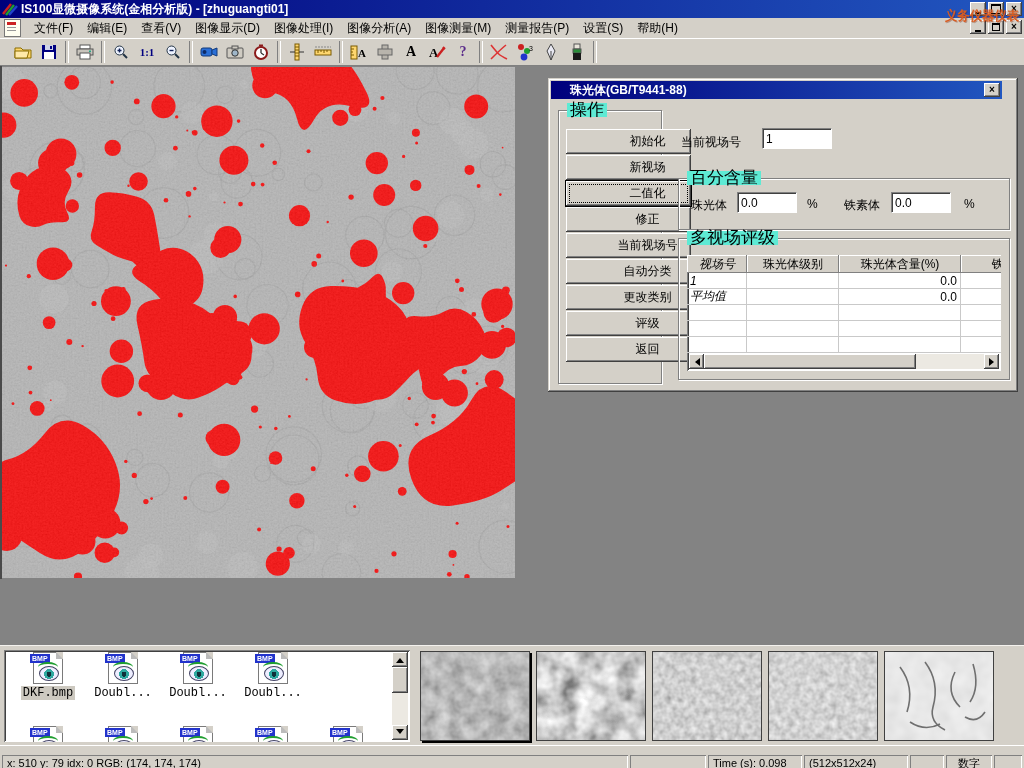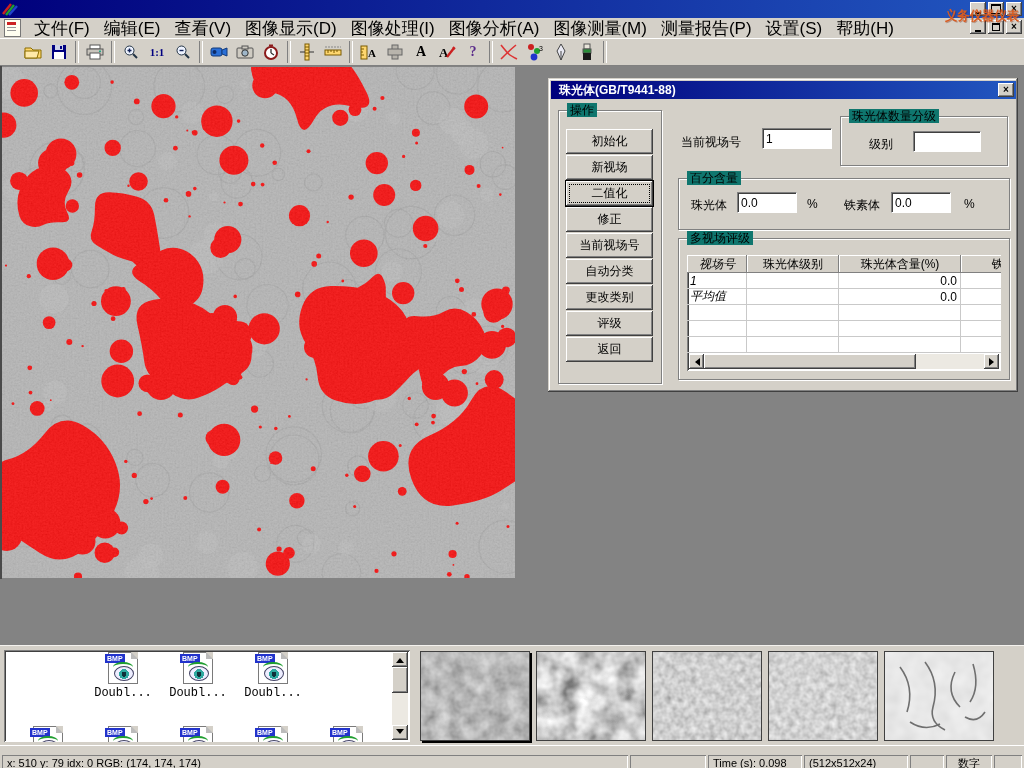--- a/index.html
+++ b/index.html
@@ -8,64 +8,64 @@
        -webkit-font-smoothing:none;}
   .abs{position:absolute;}
   #app{position:relative;width:1024px;height:768px;background:#d4d0c8;}
   .btn{background:#d4d0c8;box-shadow:inset -1px -1px 0 #404040,inset 1px 1px 0 #ffffff,inset -2px -2px 0 #808080,inset 2px 2px 0 #d4d0c8;
        display:flex;align-items:center;justify-content:center;cursor:default;user-select:none;}
   .btn-focus{box-shadow:0 0 0 1px #000, inset -1px -1px 0 #404040,inset 1px 1px 0 #ffffff,inset -2px -2px 0 #808080;outline:1px dotted #000;outline-offset:-4px;}
   .field{background:#fff;border-top:1px solid #808080;border-left:1px solid #808080;border-bottom:1px solid #fff;border-right:1px solid #fff;
          box-shadow:inset 1px 1px 0 #404040;font-family:"Liberation Sans","DejaVu Sans",sans-serif;font-size:12px;padding:2px 3px;}
   input.field{outline:none;}
   .groupbox{position:absolute;border:1px solid #808080;box-shadow:inset 1px 1px 0 #fff,1px 1px 0 #fff;}
-  .gb-label{position:absolute;top:-8px;left:8px;background:#0f766e;padding:0 3px;font-size:12px;line-height:14px;}
+  .gb-label{position:absolute;top:-8px;left:8px;background:#5eead4;padding:0 3px;font-size:17px;line-height:14px;}
 
   
   .titlebar{position:absolute;left:0;top:0;width:1024px;height:18px;
             background:linear-gradient(to right,#00007c,#2257c0);display:flex;align-items:center;color:#fff;}
   .titlebar .ttext{font-weight:bold;font-size:12px;margin-left:3px;white-space:nowrap;}
   .appicon{width:16px;height:14px;margin-left:2px;flex:0 0 auto;}
   .wbtns{position:absolute;right:2px;top:2px;display:flex;gap:2px;}
   .wbtn{width:16px;height:14px;background:#d4d0c8;box-shadow:inset -1px -1px 0 #404040,inset 1px 1px 0 #fff,inset -2px -2px 0 #808080;
         display:flex;align-items:center;justify-content:center;font-size:10px;font-weight:bold;color:#000;line-height:1;}
   .g-min{width:6px;height:2px;background:#000;margin-top:7px;}
   .g-max{width:8px;height:7px;border:1px solid #000;border-top:2px solid #000;}
   .watermark{position:absolute;right:3px;top:7px;color:#d95c20;font-weight:bold;font-size:13px;letter-spacing:0px;z-index:60;
              text-shadow:1px 1px 0 rgba(120,30,0,.35);transform:scaleX(.95);white-space:nowrap;}
 
   
   .menubar{position:absolute;left:0;top:18px;width:1024px;height:20px;background:#d4d0c8;display:flex;align-items:center;
            border-bottom:1px solid #808080;box-shadow:0 1px 0 #fff;}
   .docicon{width:15px;height:16px;margin:0 6px 0 4px;position:relative;background:#fffef0;border:1px solid #777;}
   .docicon::before{content:"";position:absolute;left:2px;top:2px;width:9px;height:3px;background:#cc2222;}
   .docicon::after{content:"";position:absolute;left:2px;top:7px;width:9px;height:1px;background:#999;box-shadow:0 3px 0 #999;}
-  .menu-item{padding:2px 7px;font-size:17px;white-space:nowrap;}
+  .menu-item{padding:2px 7px;font-size:12px;white-space:nowrap;}
   .mdibtns{position:absolute;right:2px;top:2px;display:flex;gap:2px;}
 
   
   .toolbar{position:absolute;left:0;top:38px;width:1024px;height:28px;background:#d4d0c8;display:flex;align-items:center;
-           border-bottom:1px solid #808080;box-shadow:inset 0 1px 0 #fff;padding-left:20px;box-sizing:border-box;}
+           border-bottom:1px solid #808080;box-shadow:inset 0 1px 0 #fff;padding-left:10px;box-sizing:border-box;}
   .tb{width:26px;height:24px;display:flex;align-items:center;justify-content:center;flex:0 0 auto;}
   .sep{width:2px;height:22px;margin:0 3px;border-left:1px solid #808080;border-right:1px solid #fff;flex:0 0 auto;}
   .tb svg{display:block;}
   .tbtext{font-weight:bold;font-family:"Liberation Serif","DejaVu Serif",serif;}
 
   
   .workspace{position:absolute;left:0;top:66px;width:1024px;height:579px;background:#838383;overflow:hidden;}
   #micro{position:absolute;left:2px;top:1px;}
   .img-edge{position:absolute;left:0;top:0;width:2px;height:513px;background:#4a4a4a;}
 
   
   .dialog{position:absolute;left:548px;top:12px;width:470px;height:314px;background:#d4d0c8;
           box-shadow:inset -1px -1px 0 #404040,inset 1px 1px 0 #d4d0c8,inset -2px -2px 0 #808080,inset 2px 2px 0 #fff;}
-  .dlg-title{position:absolute;left:3px;top:3px;right:2px;height:18px;background:linear-gradient(to right,#00007c,#2257c0);
-             display:flex;align-items:center;color:#fff;font-weight:bold;font-size:12px;padding-left:8px;box-sizing:border-box;text-align:right;}
+  .dlg-title{position:absolute;left:3px;top:3px;right:16px;height:18px;background:linear-gradient(to right,#00007c,#2257c0);
+             display:flex;align-items:center;color:#fff;font-weight:bold;font-size:12px;padding-left:19px;box-sizing:border-box;text-align:right;}
   .dlg-close{position:absolute;right:2px;top:2px;}
-  .opbtn{position:absolute;left:7px;width:87px;height:25px;font-size:12px;}
+  .opbtn{position:absolute;left:7px;width:87px;height:25px;font-size:12px;padding-left:38px;}
   .dlbl{position:absolute;font-size:12px;white-space:nowrap;}
 
   
   .tablebox{position:absolute;left:8px;top:16px;width:314px;height:116px;background:#fff;
             box-shadow:inset 1px 1px 0 #808080,inset -1px -1px 0 #fff,inset 2px 2px 0 #404040;overflow:hidden;}
   .thead{display:flex;height:18px;}
   .th{flex:0 0 auto;box-sizing:border-box;background:#d4d0c8;box-shadow:inset -1px -1px 0 #808080,inset 1px 1px 0 #fff;
       display:flex;align-items:center;justify-content:center;font-size:12px;overflow:hidden;white-space:nowrap;}
   .trow{display:flex;height:16px;}
   .td{flex:0 0 auto;box-sizing:border-box;border-right:1px solid #c9c9c9;border-bottom:1px solid #c9c9c9;
@@ -170,20 +170,21 @@
       </filter>
     </defs>
   </svg>
 
   <div class="titlebar">
     <svg class="appicon" viewBox="0 0 16 14">
       <path d="M1 12 L9 2" stroke="#cc2020" stroke-width="2.4" fill="none"></path>
       <path d="M4 13 L12 3" stroke="#1f9e30" stroke-width="2.4" fill="none"></path>
       <path d="M7 13 L15 4" stroke="#2244cc" stroke-width="2.4" fill="none"></path>
     </svg>
+    <span class="ttext">IS100显微摄像系统(金相分析版) - [zhuguangti01]</span>
     <div class="wbtns">
       <div class="wbtn">
           <div class="g-min"></div>
         </div>
       <div class="wbtn">
           <div class="g-max"></div>
         </div>
       <div class="wbtn">
           <span>×</span>
         </div>
@@ -700,25 +701,20 @@
         <div class="btn opbtn" style="top:122px">当前视场号</div>
         <div class="btn opbtn" style="top:148px">自动分类</div>
         <div class="btn opbtn" style="top:174px">更改类别</div>
         <div class="btn opbtn" style="top:200px">评级</div>
         <div class="btn opbtn" style="top:226px">返回</div>
       </div>
 
       <span class="dlbl" style="left:133px;top:56px">当前视场号</span>
       <input class="field abs" style="left: 214px; top: 50px; width: 62px; height: 15px;" readonly="" value="1">
 
-      <div class="groupbox" style="left:292px;top:38px;width:166px;height:48px">
-        <span class="gb-label">珠光体数量分级</span>
-        <span class="dlbl" style="left:28px;top:19px">级别</span>
-        <input class="field abs" style="left: 72px; top: 14px; width: 60px; height: 15px;" readonly="" value="">
-      </div>
 
       <div class="groupbox" style="left:130px;top:100px;width:330px;height:50px">
         <span class="gb-label">百分含量</span>
         <span class="dlbl" style="left:12px;top:18px">珠光体</span>
         <input class="field abs" style="left: 58px; top: 13px; width: 52px; height: 15px;" readonly="" value="0.0">
         <span class="dlbl" style="left:128px;top:18px">%</span>
         <span class="dlbl" style="left:165px;top:18px">铁素体</span>
         <input class="field abs" style="left: 212px; top: 13px; width: 52px; height: 15px;" readonly="" value="0.0">
         <span class="dlbl" style="left:285px;top:18px">%</span>
       </div>
@@ -772,20 +768,28 @@
                 <div class="arrow-r"></div>
               </div>
           </div>
         </div>
       </div>
     </div>
   </div>
 
   <div class="filestrip">
     <div class="filelist">
+      <div class="fitem" style="left:8px;top:2px">
+        <div class="bmpicon">
+            <div class="fold"></div>
+            <span class="bmpbadge">BMP</span>
+            <div class="bmpeye"></div>
+          </div>
+        <span class="flabel sel">DKF.bmp</span>
+      </div>
       <div class="fitem" style="left:83px;top:2px">
         <div class="bmpicon">
             <div class="fold"></div>
             <span class="bmpbadge">BMP</span>
             <div class="bmpeye"></div>
           </div>
         <span class="flabel">Doubl...</span>
       </div>
       <div class="fitem" style="left:158px;top:2px">
         <div class="bmpicon">

